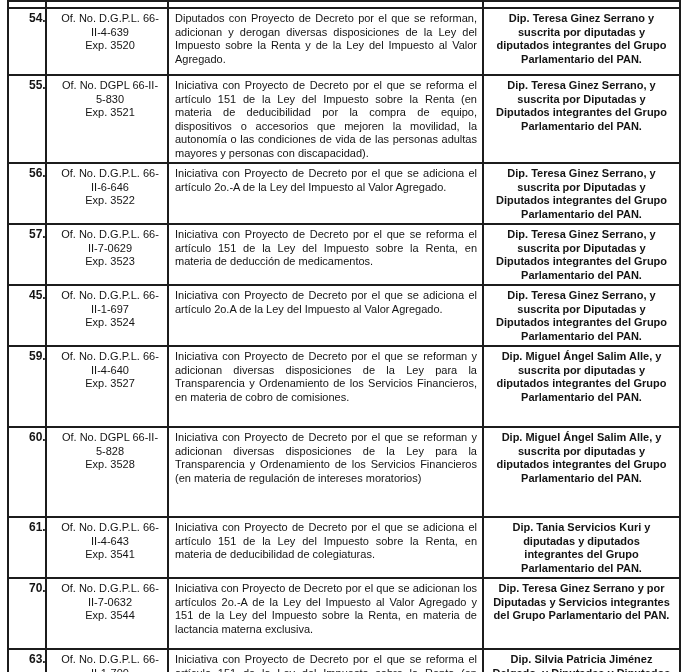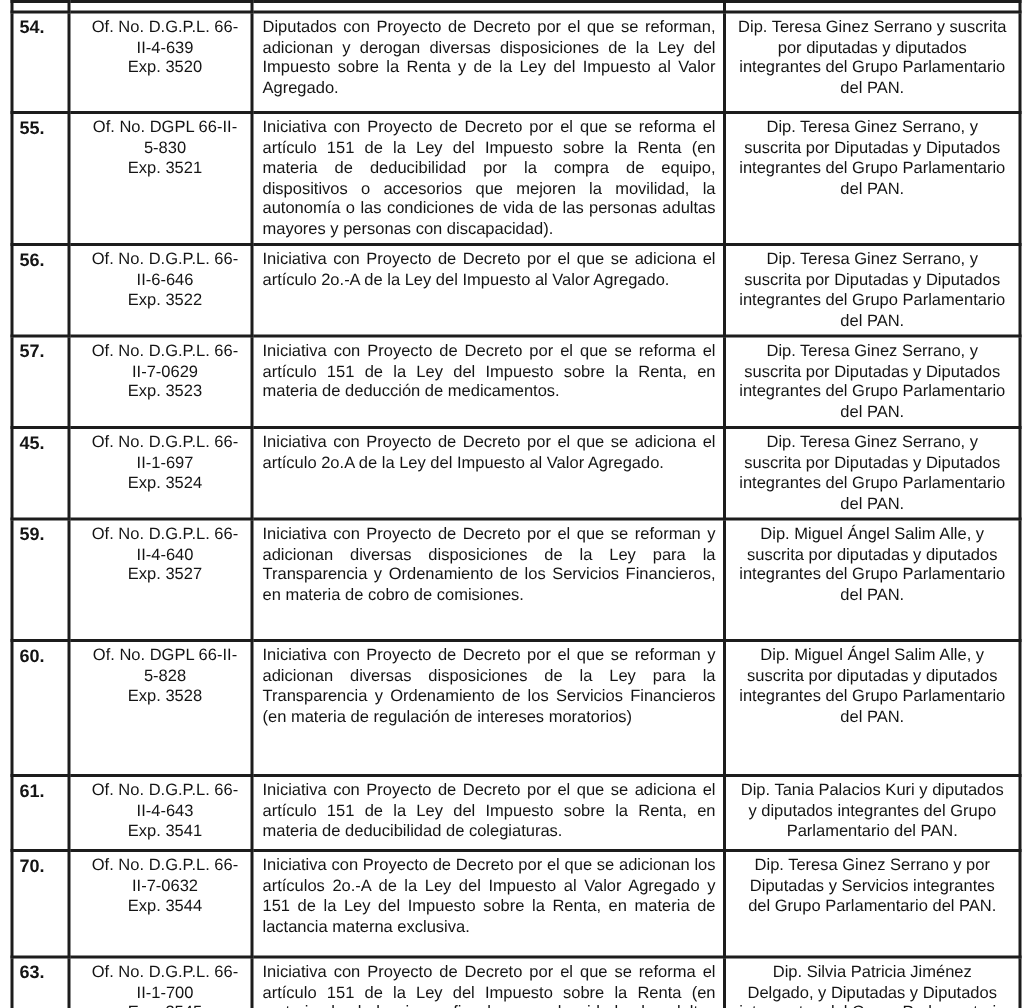--- a/index.html
+++ b/index.html
@@ -28,38 +28,39 @@
     vertical-align: top;
     font-size: 11px;
     line-height: 13.5px;
     color: #141414;
     padding: 3px 4px 2px 4px;
     overflow: hidden;
   }
   td.cell-num {
     font-weight: bold;
     font-size: 12px;
-    padding-left: 4px;
+    padding-left: 20px;
     text-align: left;
   }
   td.cell-oficio {
     white-space: pre-line;
     padding-left: 10px;
     padding-right: 4px;
     text-align: center;
   }
   td.cell-desc {
     text-align: justify;
     padding-left: 6px;
     padding-right: 5px;
   }
   td.cell-prop {
     text-align: center;
     padding-left: 8px;
     padding-right: 8px;
+    font-weight: bold;
   }
   tr.sliver td {
     padding: 0;
     height: 5px;
   }
   tr.r54 { height: 67px; }
   tr.r55 { height: 83px; margin-left: 20px; }
   tr.r56 { height: 54px; margin-top: 39px; }
   tr.r57 { height: 58px; }
   tr.r58 { height: 55px; }
@@ -150,21 +151,21 @@
         <td class="cell-desc">Iniciativa con Proyecto de Decreto por el que se reforman y adicionan diversas disposiciones de la Ley para la Transparencia y Ordenamiento de los Servicios Financieros (en materia de regulación de intereses moratorios)</td>
         <td class="cell-prop">Dip. Miguel Ángel Salim Alle, y suscrita por diputadas y diputados integrantes del Grupo Parlamentario del PAN.</td>
       </tr>
 
       <tr class="r61">
         <td class="cell-num">61.</td>
         <td class="cell-oficio">Of. No. D.G.P.L. 66-
 II-4-643
 Exp. 3541</td>
         <td class="cell-desc">Iniciativa con Proyecto de Decreto por el que se adiciona el artículo 151 de la Ley del Impuesto sobre la Renta, en materia de deducibilidad de colegiaturas.</td>
-        <td class="cell-prop">Dip. Tania Palacios Kuri y diputados y diputados integrantes del Grupo Parlamentario del PAN.</td>
+        <td class="cell-prop">Dip. Tania Servicios Kuri y diputadas y diputados integrantes del Grupo Parlamentario del PAN.</td>
       </tr>
 
       <tr class="r62">
         <td class="cell-num">70.</td>
         <td class="cell-oficio">Of. No. D.G.P.L. 66-
 II-7-0632
 Exp. 3544</td>
         <td class="cell-desc">Iniciativa con Proyecto de Decreto por el que se adicionan los artículos 2o.-A de la Ley del Impuesto al Valor Agregado y 151 de la Ley del Impuesto sobre la Renta, en materia de lactancia materna exclusiva.</td>
         <td class="cell-prop">Dip. Teresa Ginez Serrano y por Diputadas y Servicios integrantes del Grupo Parlamentario del PAN.</td>
       </tr>

